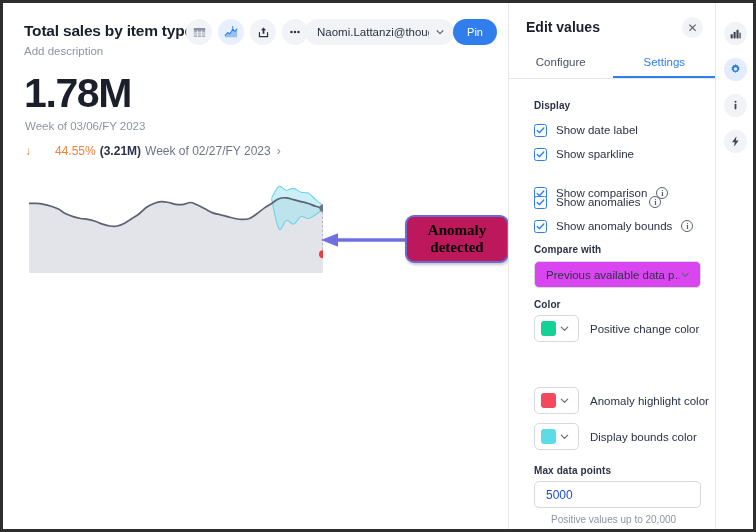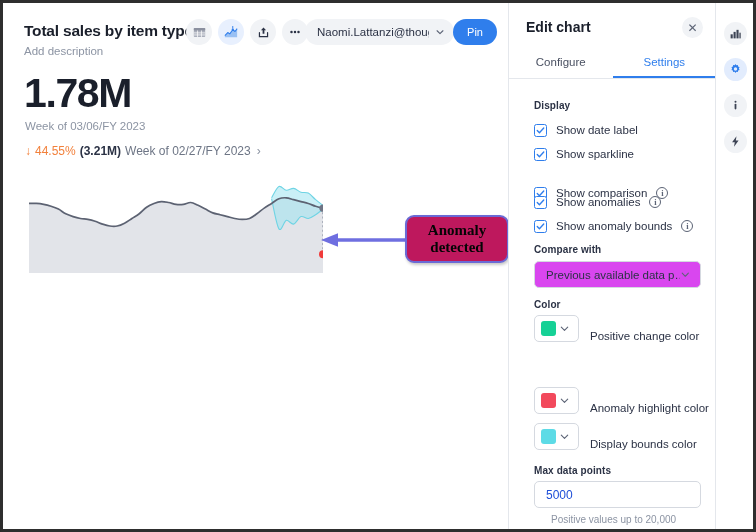--- a/index.html
+++ b/index.html
@@ -80,21 +80,21 @@
   #weeklabel {
     position: absolute; left: 22px; top: 117px;
     font-size: 11.5px; color: #8c94a3;
   }
   #comparison {
     position: absolute; left: 22px; top: 141px;
     display: flex; align-items: center; gap: 4px;
     font-size: 12px; white-space: nowrap; cursor: pointer;
   }
   #comparison .arr { color: #f2813c; font-size: 12px; line-height: 1; }
-  #comparison .pct { color: #f2813c; }
+  #comparison .pct { color: #f2813c; margin-left: 20px; }
   #comparison .abs { color: #2b3245; font-weight: 700; }
   #comparison .cwk { color: #6d7585; }
   #comparison .chev { color: #8c94a3; font-size: 12px; margin-left: 2px; }
 
   #chartwrap {
     position: absolute; left: 26px; top: 176px;
     width: 294px; height: 94px;
   }
 
   
@@ -172,21 +172,21 @@
     width: 167px; height: 27px; border: 1px solid #d5d9e0;
     border-radius: 5px; background: #d946ef;
     display: flex; align-items: center; justify-content: space-between;
     padding: 0 9px 0 11px; cursor: pointer;
   }
   #cmp-select .ctext {
     font-size: 11.5px; color: #2b3245; white-space: nowrap;
     overflow: hidden;
   }
 
-  .colorrow { position: absolute; left: 25px; display: flex; align-items: flex-end; gap: 11px; }
+  .colorrow { position: absolute; left: 25px; display: flex; align-items: center; gap: 11px; }
   .swatchbox {
     width: 45px; height: 27px; border: 1px solid #d5d9e0;
     border-radius: 5px; background: #fff;
     display: flex; align-items: center; gap: 3px;
     padding-left: 6px; cursor: pointer; flex: 0 0 auto;
   }
   .swatch { width: 15px; height: 15px; border-radius: 3px; flex: 0 0 auto; }
   .colorrow .clbl { font-size: 11.5px; color: #2b3245; white-space: nowrap; }
 
   #mdp-input {
@@ -299,21 +299,21 @@
     <path d="M2 8L19 1.2V14.8Z" fill="#6f6fe0"></path>
   </svg>
   <div id="annot" style="background: #be185d; border-color: rgb(106, 106, 214);">
     <span>
       <span>Anomaly</span><br>
       <span>detected</span>
     </span>
   </div>
 
   <div id="panel">
-    <div id="panel-title">Edit chart</div>
+    <div id="panel-title">Edit values</div>
     <div id="close-btn">✕</div>
 
     <div id="tabs">
       <div class="tab">Configure</div>
       <div class="tab sel">Settings</div>
     </div>
 
     <div class="sec-label" style="left:25px; top:97px;">Display</div>
 
     <div class="chkrow" style="top:119px;">

